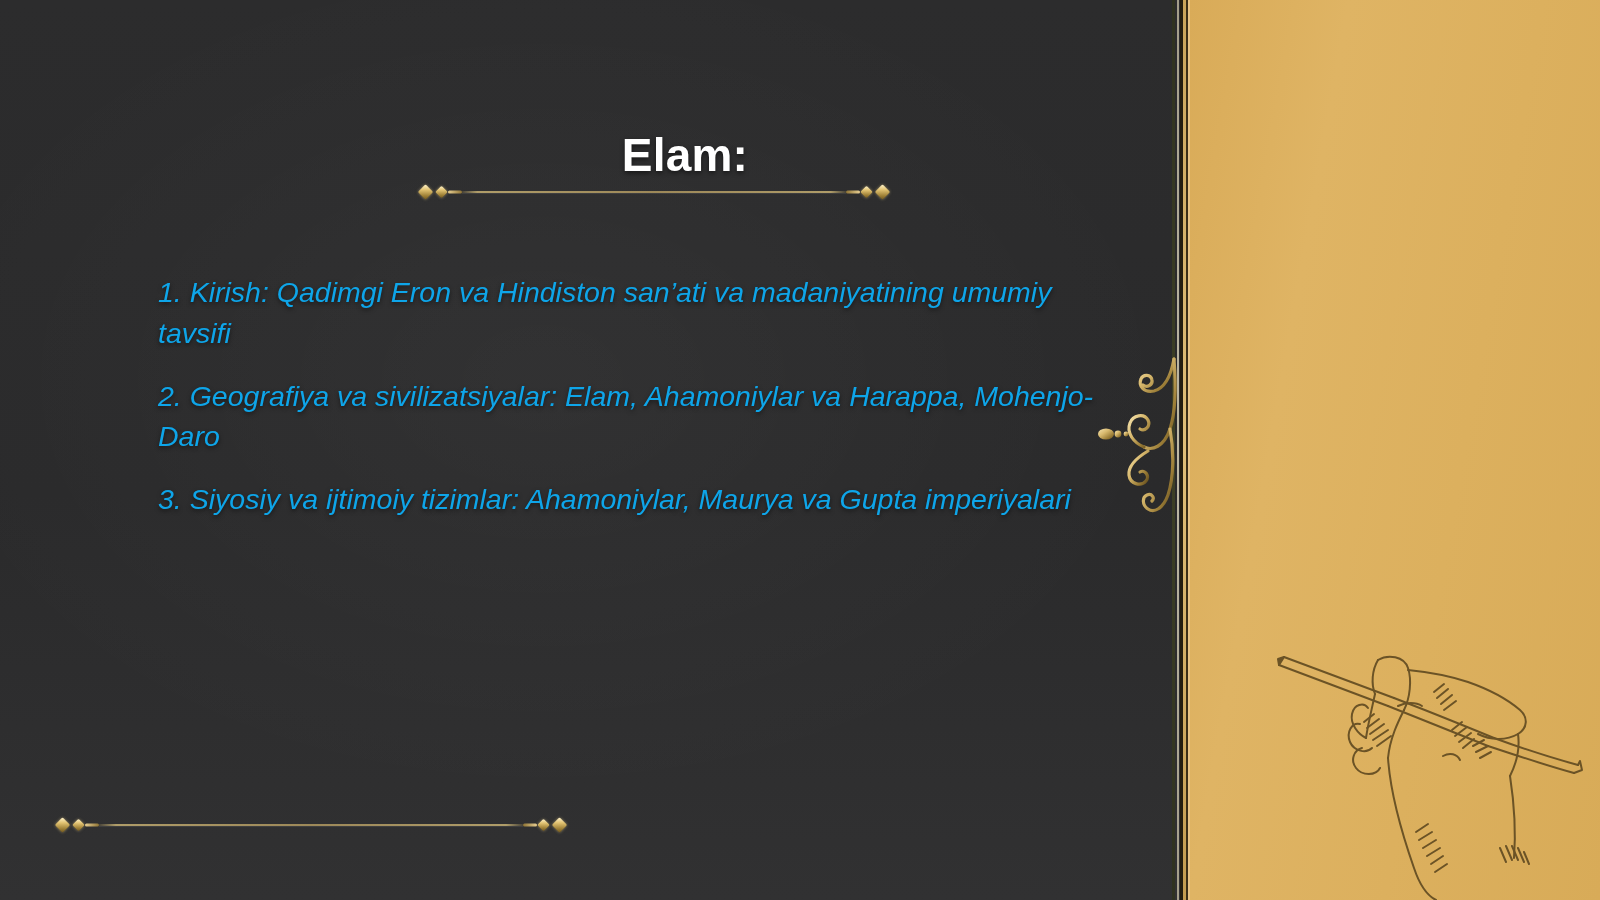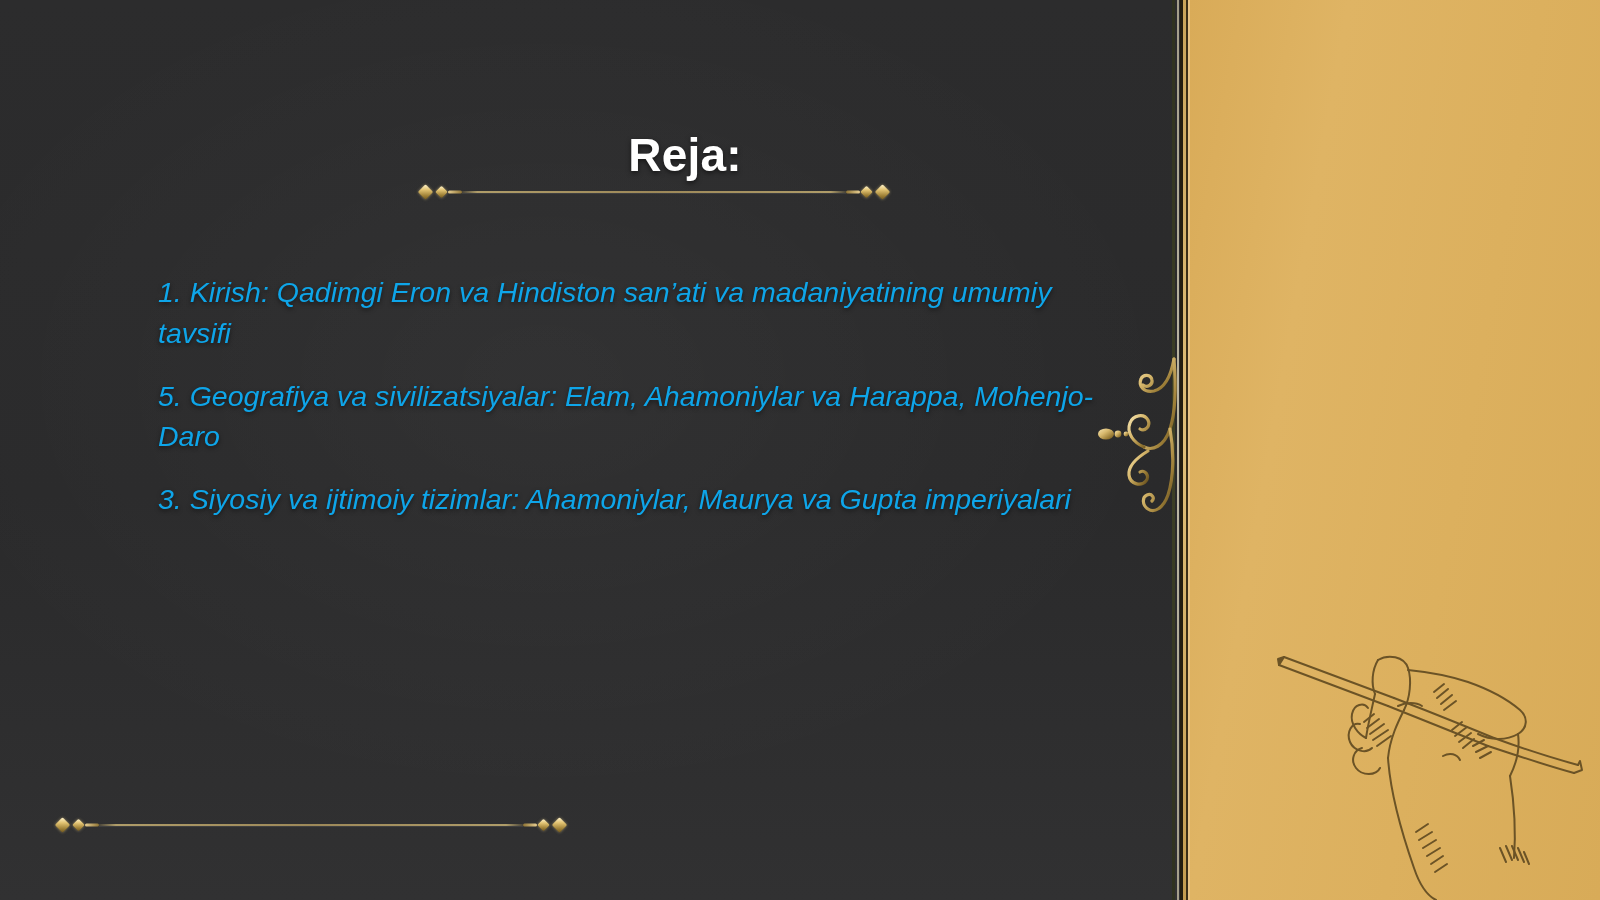--- a/index.html
+++ b/index.html
@@ -238,35 +238,35 @@
         <path d="M235 128 L 246 122 M238 134 L 250 128 M242 140 L 253 134"></path>
         <path d="M178 214 L 190 206 M181 222 L 194 214 M185 230 L 198 222 M189 238 L 202 230 M193 246 L 205 238 M197 254 L 209 246"></path>
         <path d="M262 230 L 268 244 M268 228 L 274 242 M274 228 L 280 242 M280 230 L 286 244 M286 234 L 291 246"></path>
 
         <path d="M160 88 C 168 84, 178 84, 184 88"></path>
         <path d="M205 138 C 212 134, 219 136, 222 142"></path>
       </g>
     </svg>
   </div>
 
-  <div class="title">Reja:</div>
+  <div class="title">Elam:</div>
 
   <div class="divider divider-top">
     <span class="orn">
         <span class="tip"></span>
       </span>
     <span class="rule"></span>
     <span class="orn flip">
         <span class="tip"></span>
       </span>
   </div>
 
   <div class="body-list">
     <div class="bullet">1. Kirish: Qadimgi Eron va Hindiston san’ati va madaniyatining umumiy tavsifi</div>
-    <div class="bullet">5. Geografiya va sivilizatsiyalar: Elam, Ahamoniylar va Harappa, Mohenjo-Daro</div>
+    <div class="bullet">2. Geografiya va sivilizatsiyalar: Elam, Ahamoniylar va Harappa, Mohenjo-Daro</div>
     <div class="bullet">3. Siyosiy va ijtimoiy tizimlar: Ahamoniylar, Maurya va Gupta imperiyalari</div>
   </div>
 
   <div class="divider divider-bottom">
     <span class="orn">
         <span class="tip"></span>
       </span>
     <span class="rule"></span>
     <span class="orn flip">
         <span class="tip"></span>

